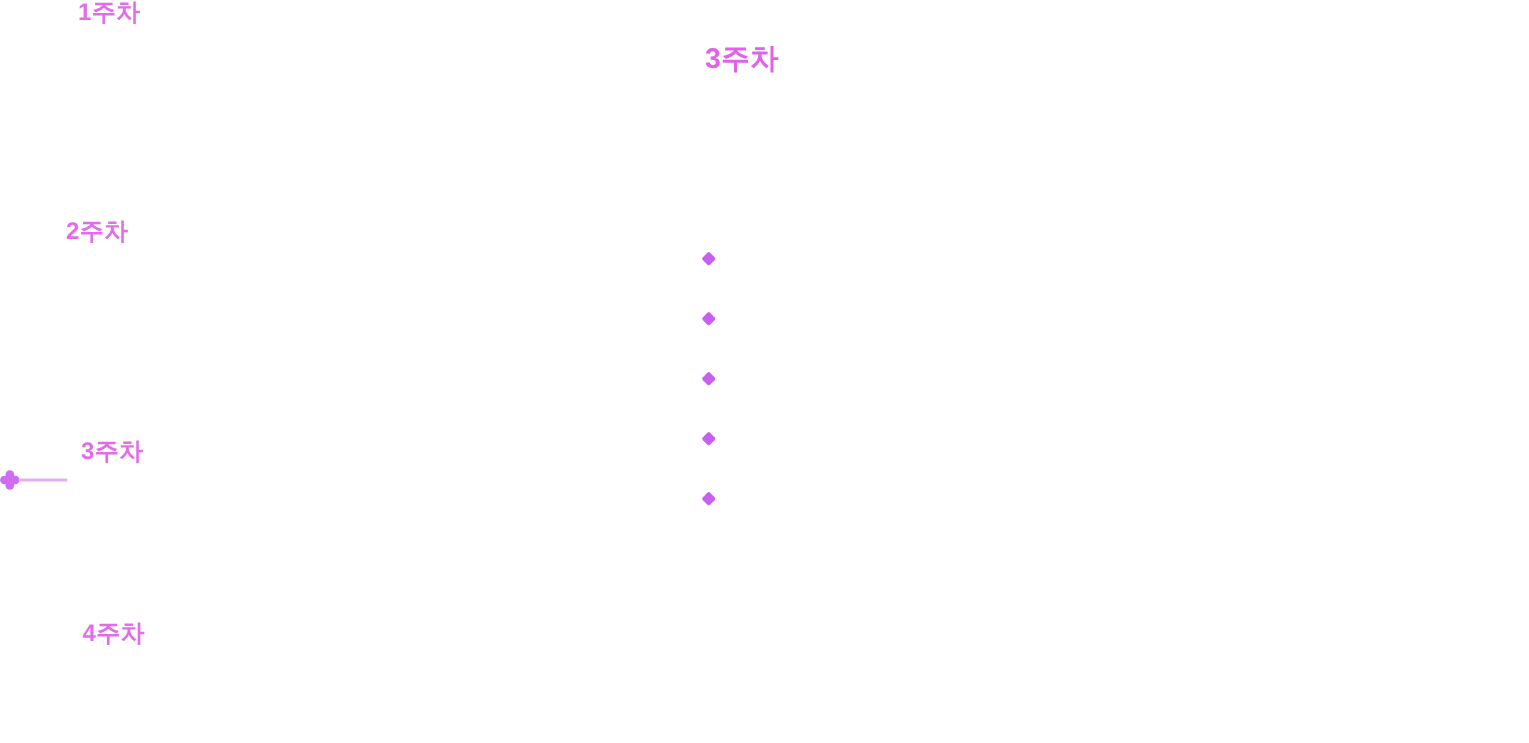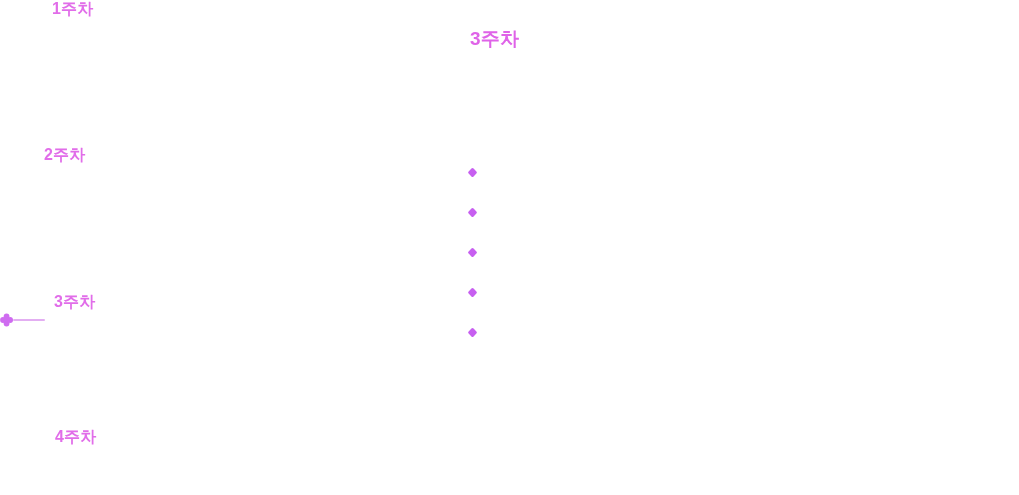--- a/index.html
+++ b/index.html
@@ -28,21 +28,21 @@
     font-size:16px;
     font-weight:600;
     letter-spacing:0.2px;
     white-space:nowrap;
     cursor:pointer;
     line-height:17px;
   }
   .w1{left:52px;top:0px;}
   .w2{left:44px;top:146px;}
   .w3{left:54px;top:293px;}
-  .w4{left:55px;top:428px;}
+  .w4{left:55px;top:414px;}
   .main-title{
     position:absolute;
     left:470px;
     top:26px;
     color:var(--title);
     font-size:19px;
     font-weight:600;
     letter-spacing:0.2px;
     white-space:nowrap;
     cursor:pointer;

